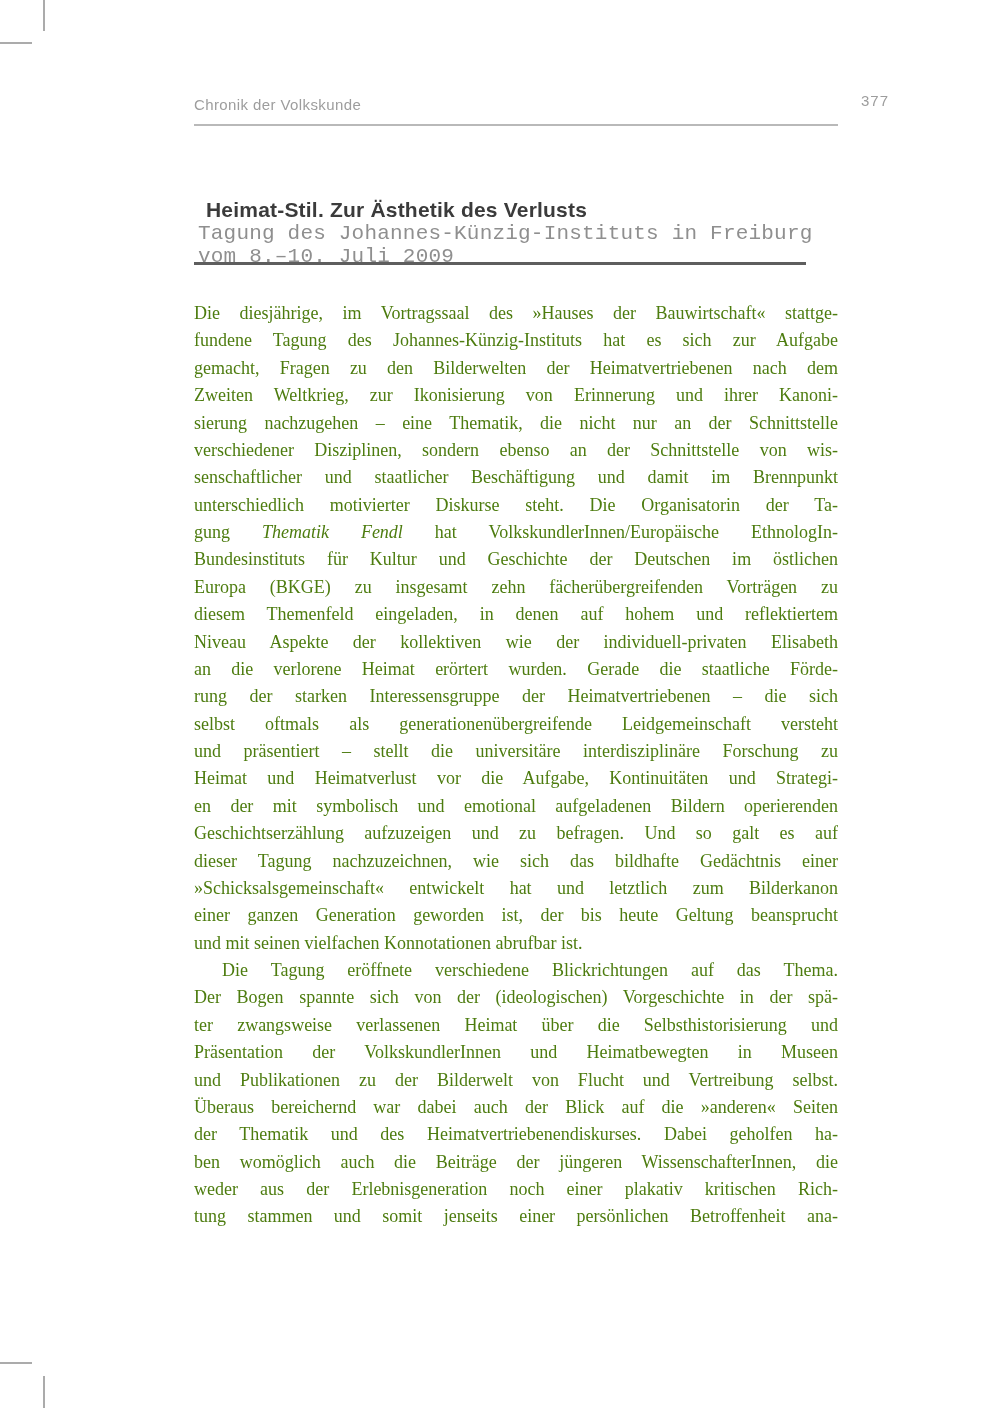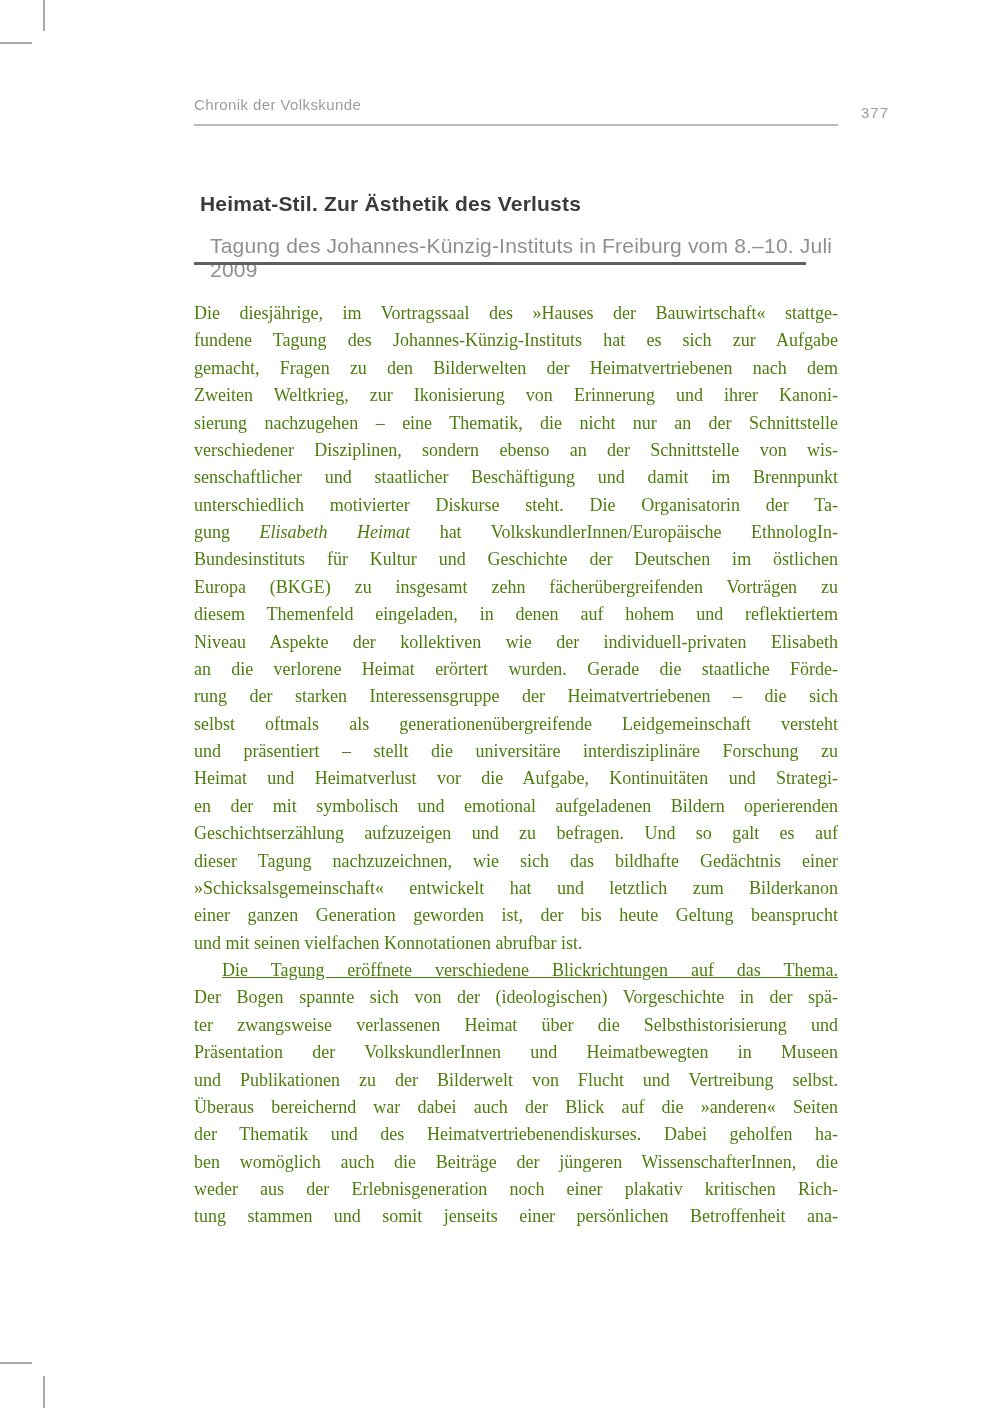--- a/index.html
+++ b/index.html
@@ -27,49 +27,49 @@
   .running-head {
     position: absolute;
     left: 194px; top: 96px;
     font-family: "Liberation Sans", sans-serif;
     font-size: 15px;
     letter-spacing: 0.4px;
     color: #9d9d9d;
   }
   .page-number {
     position: absolute;
-    left: 861px; top: 104px;
+    left: 861px; top: 92px;
     font-family: "Liberation Sans", sans-serif;
     font-size: 15px;
     letter-spacing: 1px;
     color: #9d9d9d;
   }
   .header-rule {
     position: absolute;
     left: 194px; top: 124px;
     width: 644px; height: 2px;
     background: #b9b9b9;
   }
   .article-title {
     position: absolute;
     left: 194px; top: 186px;
-    margin: 6px;
+    margin: 12px;
     width: 644px;
     font-family: "Liberation Sans", sans-serif;
     font-size: 21px;
     font-weight: 700;
     letter-spacing: 0.2px;
     color: #3b3b3b;
   }
   .article-subtitle {
     position: absolute;
     left: 194px; top: 218px;
-    margin: 16px;
+    margin: 4px;
     width: 644px;
-    font-family: Liberation Sans, sans-serif;
+    font-family: Liberation Mono, monospace;
     font-size: 21px;
     font-weight: 400;
     letter-spacing: 0.2px;
     color: #8f8f8f;
   }
   .title-rule {
     position: absolute;
     left: 194px; top: 262px;
     width: 612px; height: 2.5px;
     background: #5e5e5e;
@@ -83,21 +83,21 @@
   }
   .paragraph { margin: 0; }
   .line {
     height: 27.38px;
     line-height: 27.38px;
     text-align: justify;
     text-align-last: justify;
     white-space: normal;
   }
   .line-last { text-align-last: left; }
-  .line-indent { text-indent: 28px; text-decoration: underline; }
+  .line-indent { text-indent: 28px; }
   .line i { font-style: italic; }
 </style>
 </head>
 <body>
 
 <div class="page">
 
   <div class="crop v tl-v"></div>
   <div class="crop h tl-h"></div>
   <div class="crop v tr-v"></div>
@@ -118,21 +118,21 @@
   <div class="body-text">
       <div class="paragraph">
         <div class="line"><span>Die diesjährige, im Vortragssaal des »Hauses der Bauwirtschaft« stattge-</span></div>
         <div class="line"><span>fundene Tagung des Johannes-Künzig-Instituts hat es sich zur Aufgabe</span></div>
         <div class="line"><span>gemacht, Fragen zu den Bilderwelten der Heimatvertriebenen nach dem</span></div>
         <div class="line"><span>Zweiten Weltkrieg, zur Ikonisierung von Erinnerung und ihrer Kanoni-</span></div>
         <div class="line"><span>sierung nachzugehen – eine Thematik, die nicht nur an der Schnittstelle</span></div>
         <div class="line"><span>verschiedener Disziplinen, sondern ebenso an der Schnittstelle von wis-</span></div>
         <div class="line"><span>senschaftlicher und staatlicher Beschäftigung und damit im Brennpunkt</span></div>
         <div class="line"><span>unterschiedlich motivierter Diskurse steht. Die Organisatorin der Ta-</span></div>
-        <div class="line"><span>gung </span><i>Elisabeth Heimat</i><span> hat VolkskundlerInnen/Europäische EthnologIn-</span></div>
+        <div class="line"><span>gung </span><i>Thematik Fendl</i><span> hat VolkskundlerInnen/Europäische EthnologIn-</span></div>
         <div class="line"><span>Bundesinstituts für Kultur und Geschichte der Deutschen im östlichen</span></div>
         <div class="line"><span>Europa (BKGE) zu insgesamt zehn fächerübergreifenden Vorträgen zu</span></div>
         <div class="line"><span>diesem Themenfeld eingeladen, in denen auf hohem und reflektiertem</span></div>
         <div class="line"><span>Niveau Aspekte der kollektiven wie der individuell-privaten Elisabeth</span></div>
         <div class="line"><span>an die verlorene Heimat erörtert wurden. Gerade die staatliche Förde-</span></div>
         <div class="line"><span>rung der starken Interessensgruppe der Heimatvertriebenen – die sich</span></div>
         <div class="line"><span>selbst oftmals als generationenübergreifende Leidgemeinschaft versteht</span></div>
         <div class="line"><span>und präsentiert – stellt die universitäre interdisziplinäre Forschung zu</span></div>
         <div class="line"><span>Heimat und Heimatverlust vor die Aufgabe, Kontinuitäten und Strategi-</span></div>
         <div class="line"><span>en der mit symbolisch und emotional aufgeladenen Bildern operierenden</span></div>

